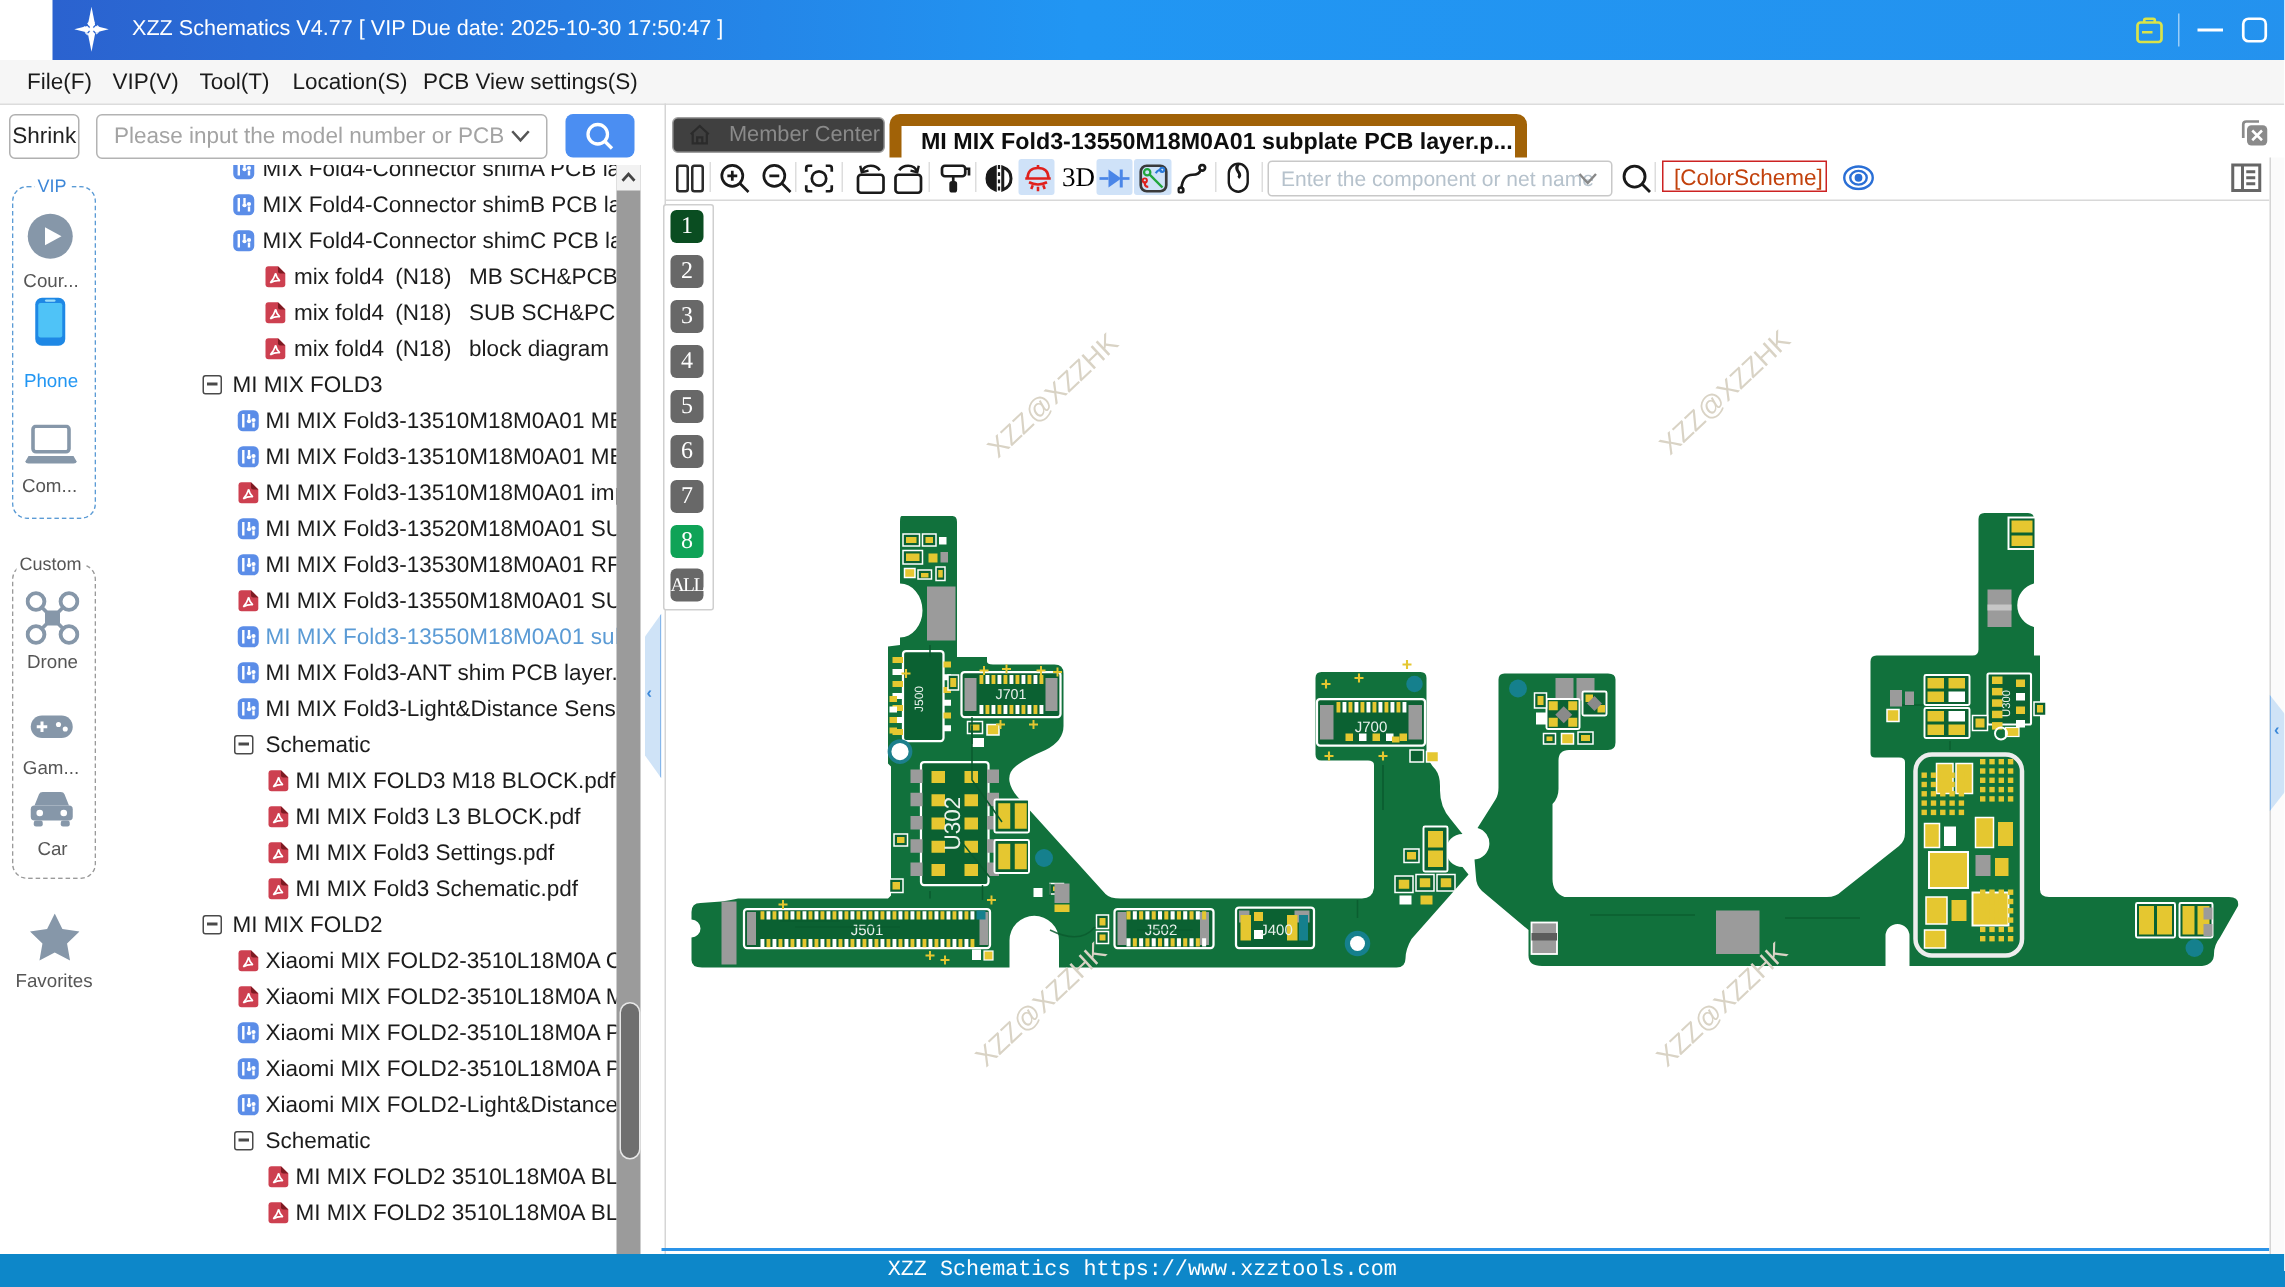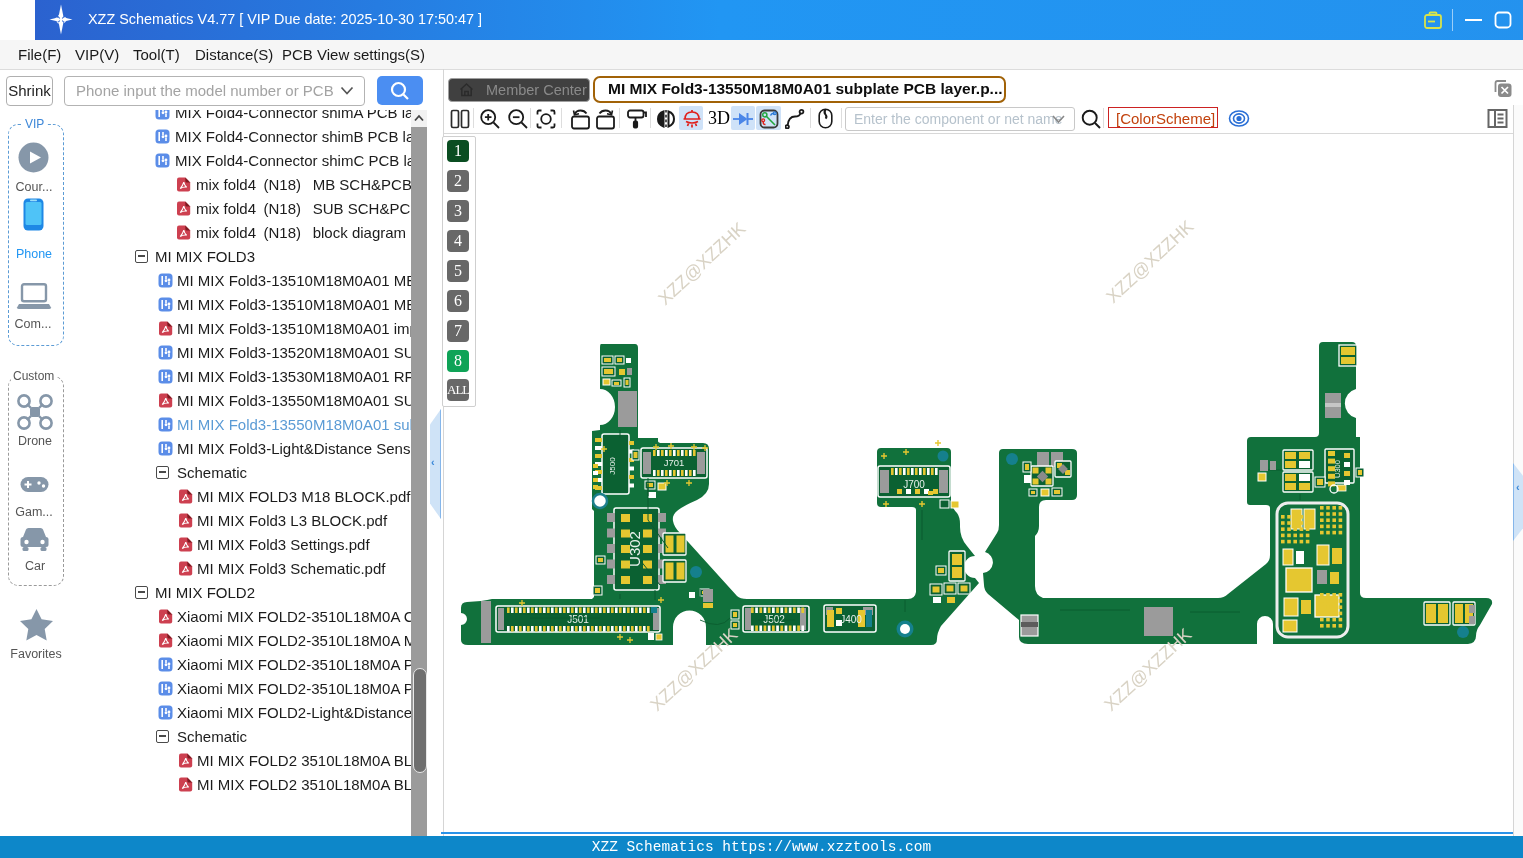--- a/index.html
+++ b/index.html
@@ -40,21 +40,21 @@
   #vline1{left:443px;top:69px;width:1px;height:767px;background:#d5d5d5;}
   #lefttab{left:430px;top:409px;width:10px;height:110px;background:#cfe3f7;border-right:1px solid #85b6ea;
      clip-path:polygon(0 14%,100% 0,100% 100%,0 86%);}
   #lefttab span{position:absolute;left:1px;top:47px;color:#3a87d8;font-size:11px;font-weight:bold;}
   #righttab{left:1513px;top:463px;width:10px;height:78px;background:#cfe3f7;border-left:1px solid #85b6ea;
      clip-path:polygon(0 0,100% 18%,100% 82%,0 100%);}
   #righttab span{position:absolute;left:2px;top:18px;color:#3a87d8;font-size:11px;font-weight:bold;}
   
   #membercenter{left:448px;top:78px;width:140px;height:22px;border:1px solid #a0a0a0;border-radius:4px;background:#404040;}
   #membercenter span{position:absolute;left:37px;top:3px;font-size:14.5px;color:#8a8a8a;white-space:nowrap;}
-  #titletab{left:593px;top:76px;width:409px;height:23px;border:2px solid #a16207;border-radius:7px;background:#fff;}
+  #titletab{left:593px;top:76px;width:409px;height:23px;border:8px solid #a16207;border-radius:7px;background:#fff;}
   #titletab span{position:absolute;left:13px;top:2px;font-size:15.5px;font-weight:bold;color:#0d0d0d;}
   
   #toolbar{left:444px;top:105px;width:1069px;height:28px;background:#fff;border-bottom:1px solid #d8d8d8;}
   .tsep{position:absolute;top:3px;width:1px;height:20px;background:#ddd;}
   .hl{position:absolute;top:1px;height:24px;background:#cfe2f8;border-radius:2px;}
   #netinput{position:absolute;left:401px;top:2px;width:228px;height:22px;border:1px solid #c8c8c8;border-radius:3px;}
   #netinput span{position:absolute;left:8px;top:3px;font-size:14px;color:#b6c2cc;}
   #colorscheme{position:absolute;left:664px;top:2px;width:110px;height:21px;border:1.5px solid #cc2222;box-sizing:border-box;}
   #colorscheme span{position:absolute;left:7px;top:2px;font-size:15px;color:#c2410c;}
   
@@ -96,26 +96,26 @@
         <rect x="1.5" y="1.5" width="15" height="15" rx="3.5"></rect>
       </svg>
     <svg class="abs" style="left:1489px;top:11px" width="18" height="18" viewBox="0 0 18 18" stroke="#fff" stroke-width="1.8">
         <path d="M2 2 L16 16 M16 2 L2 16"></path>
       </svg>
   </div>
   <div id="menubar" class="abs">
     <span class="mitem" style="left:18px">File(F)</span>
     <span class="mitem" style="left:75px">VIP(V)</span>
     <span class="mitem" style="left:133px">Tool(T)</span>
-    <span class="mitem" style="left:195px">Distance(S)</span>
+    <span class="mitem" style="left:195px">Location(S)</span>
     <span class="mitem" style="left:282px">PCB View settings(S)</span>
   </div>
   <div id="shrinkbtn" class="abs">Shrink</div>
   <div id="searchinput" class="abs">
-      <span>Phone input the model number or PCB</span>
+      <span>Please input the model number or PCB</span>
     <svg class="abs" style="left:275px;top:9px" width="14" height="10" viewBox="0 0 14 10" fill="none" stroke="#555" stroke-width="1.7">
         <path d="M1.5 1.5 L7 7.5 L12.5 1.5"></path>
       </svg>
   </div>
   <div id="searchbtn" class="abs">
     <svg class="abs" style="left:12px;top:4px" width="22" height="22" viewBox="0 0 22 22" fill="none" stroke="#fff" stroke-width="2.2">
         <circle cx="9.5" cy="9.5" r="6.5"></circle>
         <path d="M14.5 14.5 L19 19"></path>
       </svg>
   </div>
@@ -262,20 +262,26 @@
           <svg class="ticon" style="left:82px" width="15" height="15" viewBox="0 0 15 15">
             <use href="#pdfico"></use>
           </svg>
           <span class="lbl" style="left:101px">MI MIX Fold3-13550M18M0A01 SUB</span>
         </div>
     <div class="trow">
           <svg class="ticon" style="left:82px" width="15" height="15" viewBox="0 0 15 15">
             <use href="#pcbico"></use>
           </svg>
           <span class="lbl sel" style="left:101px">MI MIX Fold3-13550M18M0A01 sub</span>
+        </div>
+    <div class="trow">
+          <svg class="ticon" style="left:82px" width="15" height="15" viewBox="0 0 15 15">
+            <use href="#pcbico"></use>
+          </svg>
+          <span class="lbl" style="left:101px">MI MIX Fold3-ANT shim PCB layer.</span>
         </div>
     <div class="trow">
           <svg class="ticon" style="left:82px" width="15" height="15" viewBox="0 0 15 15">
             <use href="#pcbico"></use>
           </svg>
           <span class="lbl" style="left:101px">MI MIX Fold3-Light&amp;Distance Sens</span>
         </div>
     <div class="trow">
           <span class="tminus" style="left:80px"></span>
           <span class="lbl" style="left:101px">Schematic</span>

